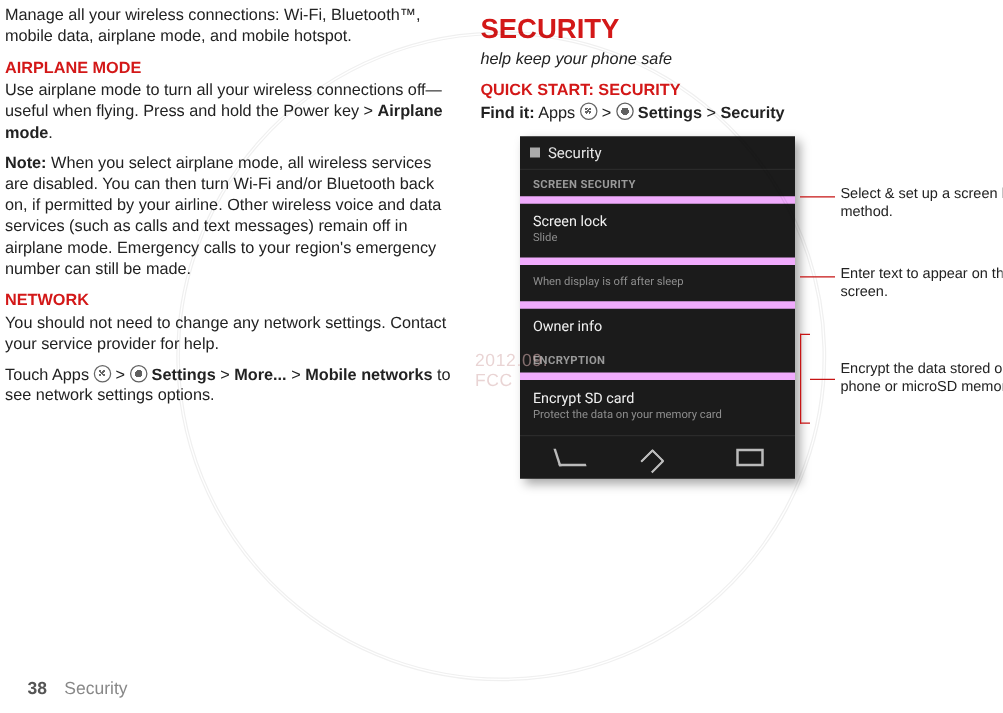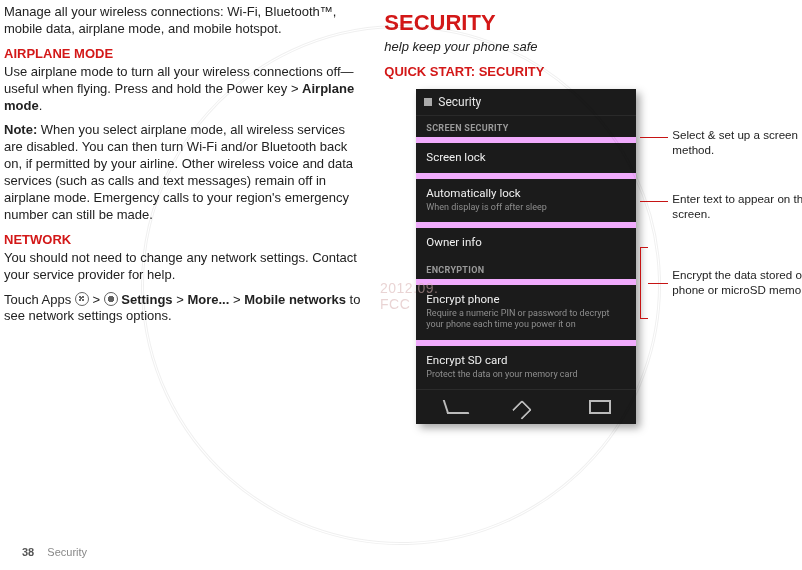--- a/index.html
+++ b/index.html
@@ -30,21 +30,21 @@
   .row .s { font-size:9px; color:#8e8e8e; margin-top:2px; line-height:1.25; }
   .navbar { display:flex; justify-content:space-around; padding:10px 0 10px; border-top:1px solid #2b2b2b; }
   .navbar span { width:22px; height:14px; display:inline-block; }
   .nav-back { border-left:2px solid #bbb; border-bottom:2px solid #bbb; transform:skewX(18deg) translateX(3px); width:15px; height:10px;}
   .nav-home2 { width:12px; height:10px; border:2px solid #bbb; }
   .annot { font-size:11.6px; line-height:1.3; }
   .annot-block { position:relative; }
   .annot-item { position:absolute; left:0; width:170px; }
   .ann-line { position:absolute; background:#c61414; height:1.2px; }
   .bracket { position:absolute; width:8px; border:1.2px solid #c61414; border-right:none; }
-  .footer { position:absolute; bottom:12px; left:22px; font-size:11px; color:#888;text-align:right; }
+  .footer { position:absolute; bottom:12px; left:22px; font-size:14px; color:#888;text-align:right; }
   .footer .pg { font-weight:bold; color:#555; margin-right:10px; }
   .watermark { position:absolute; inset:0; pointer-events:none; opacity:.06; display:flex; align-items:center; justify-content:center;}
   .watermark .ring { width:520px; height:520px; border-radius:50%; border:3px double #000; display:flex; align-items:center; justify-content:center; font-size:46px; font-weight:900; letter-spacing:4px; transform:rotate(20deg);}
   .wm-date { position:absolute; left:380px; top:280px; color:#d8b1b1; font-size:14px; letter-spacing:.5px; pointer-events:none; opacity:.55;}
 </style>
 </head>
 <body>
 
 <div class="watermark">
   <div class="ring"></div>
@@ -76,44 +76,47 @@
       <span class="bold">More...</span> &gt;
       <span class="bold">Mobile networks</span><span> to see network settings options.</span>
     </p>
   </div>
 
   <div class="col col-right">
     <div class="h-red-bold h-big">SECURITY</div>
     <p class="subtitle">help keep your phone safe</p>
 
     <div class="h-red-bold">QUICK START: SECURITY</div>
+    <p>
+      <span class="bold">Find it:</span><span> Apps </span>
+      <span class="nav-icon"></span>
+      &gt; <span class="gear-icon"></span>
+      <span class="bold">Settings</span> &gt;
+      <span class="bold">Security</span>
+    </p>
 
     <div class="phone-wrap">
       <div style="width:22px"></div>
       <div class="phone">
         <div class="titlebar">
           <span class="sq"></span>
           <span>Security</span>
         </div>
         <div class="section-label">SCREEN SECURITY</div>
         <div class="row">
           <div class="t">Screen lock</div>
+          <div class="s">Slide</div>
         </div>
         <div class="row">
-          <div class="t">Automatically lock</div>
           <div class="s">When display is off after sleep</div>
         </div>
         <div class="row">
           <div class="t">Owner info</div>
         </div>
         <div class="section-label">ENCRYPTION</div>
-        <div class="row">
-          <div class="t">Encrypt phone</div>
-          <div class="s">Require a numeric PIN or password to decrypt your phone each time you power it on</div>
-        </div>
         <div class="row">
           <div class="t">Encrypt SD card</div>
           <div class="s">Protect the data on your memory card</div>
         </div>
         <div class="navbar">
           <span><span class="nav-back"></span></span>
           <span style="position:relative;">
               <span style="display:block;width:14px;height:14px;border:2px solid #bbb;border-radius:2px 2px 0 0;border-bottom:none;transform:rotate(45deg) translate(2px,2px);"></span>
             </span>
           <span><span class="nav-home2"></span></span>

